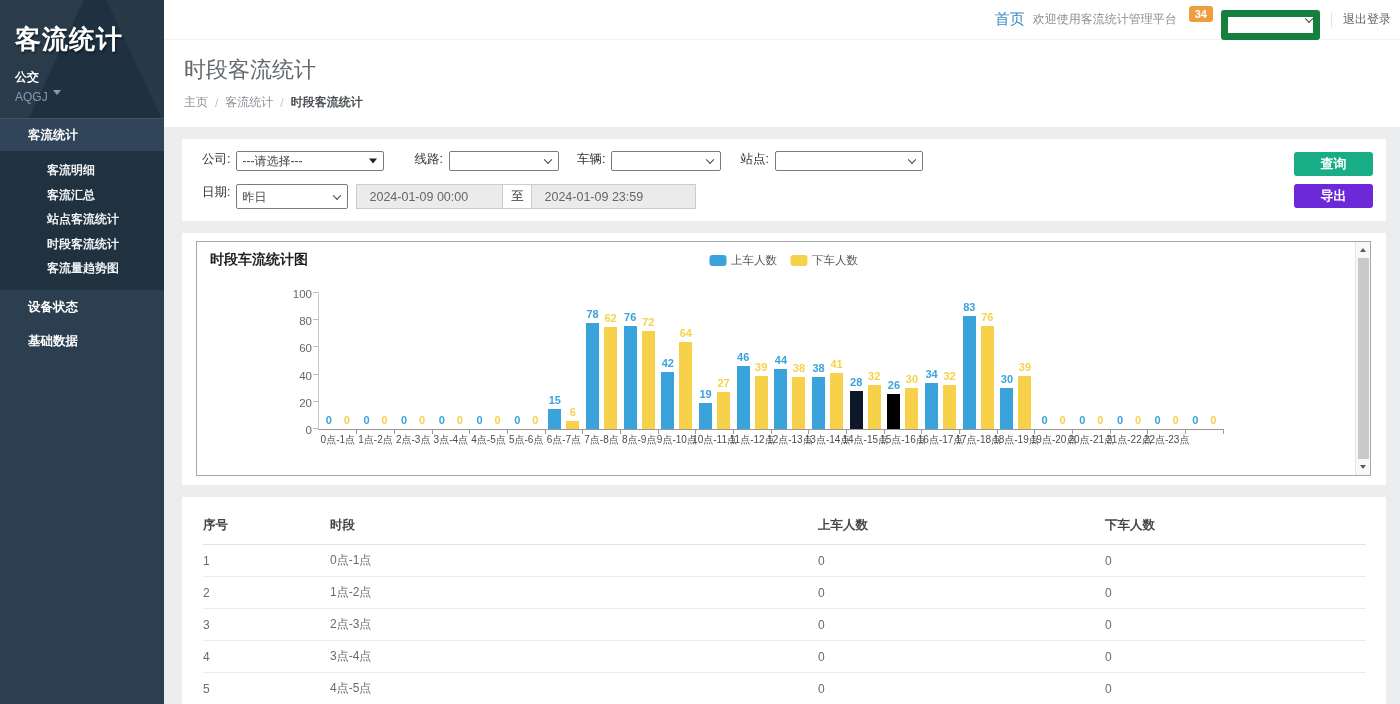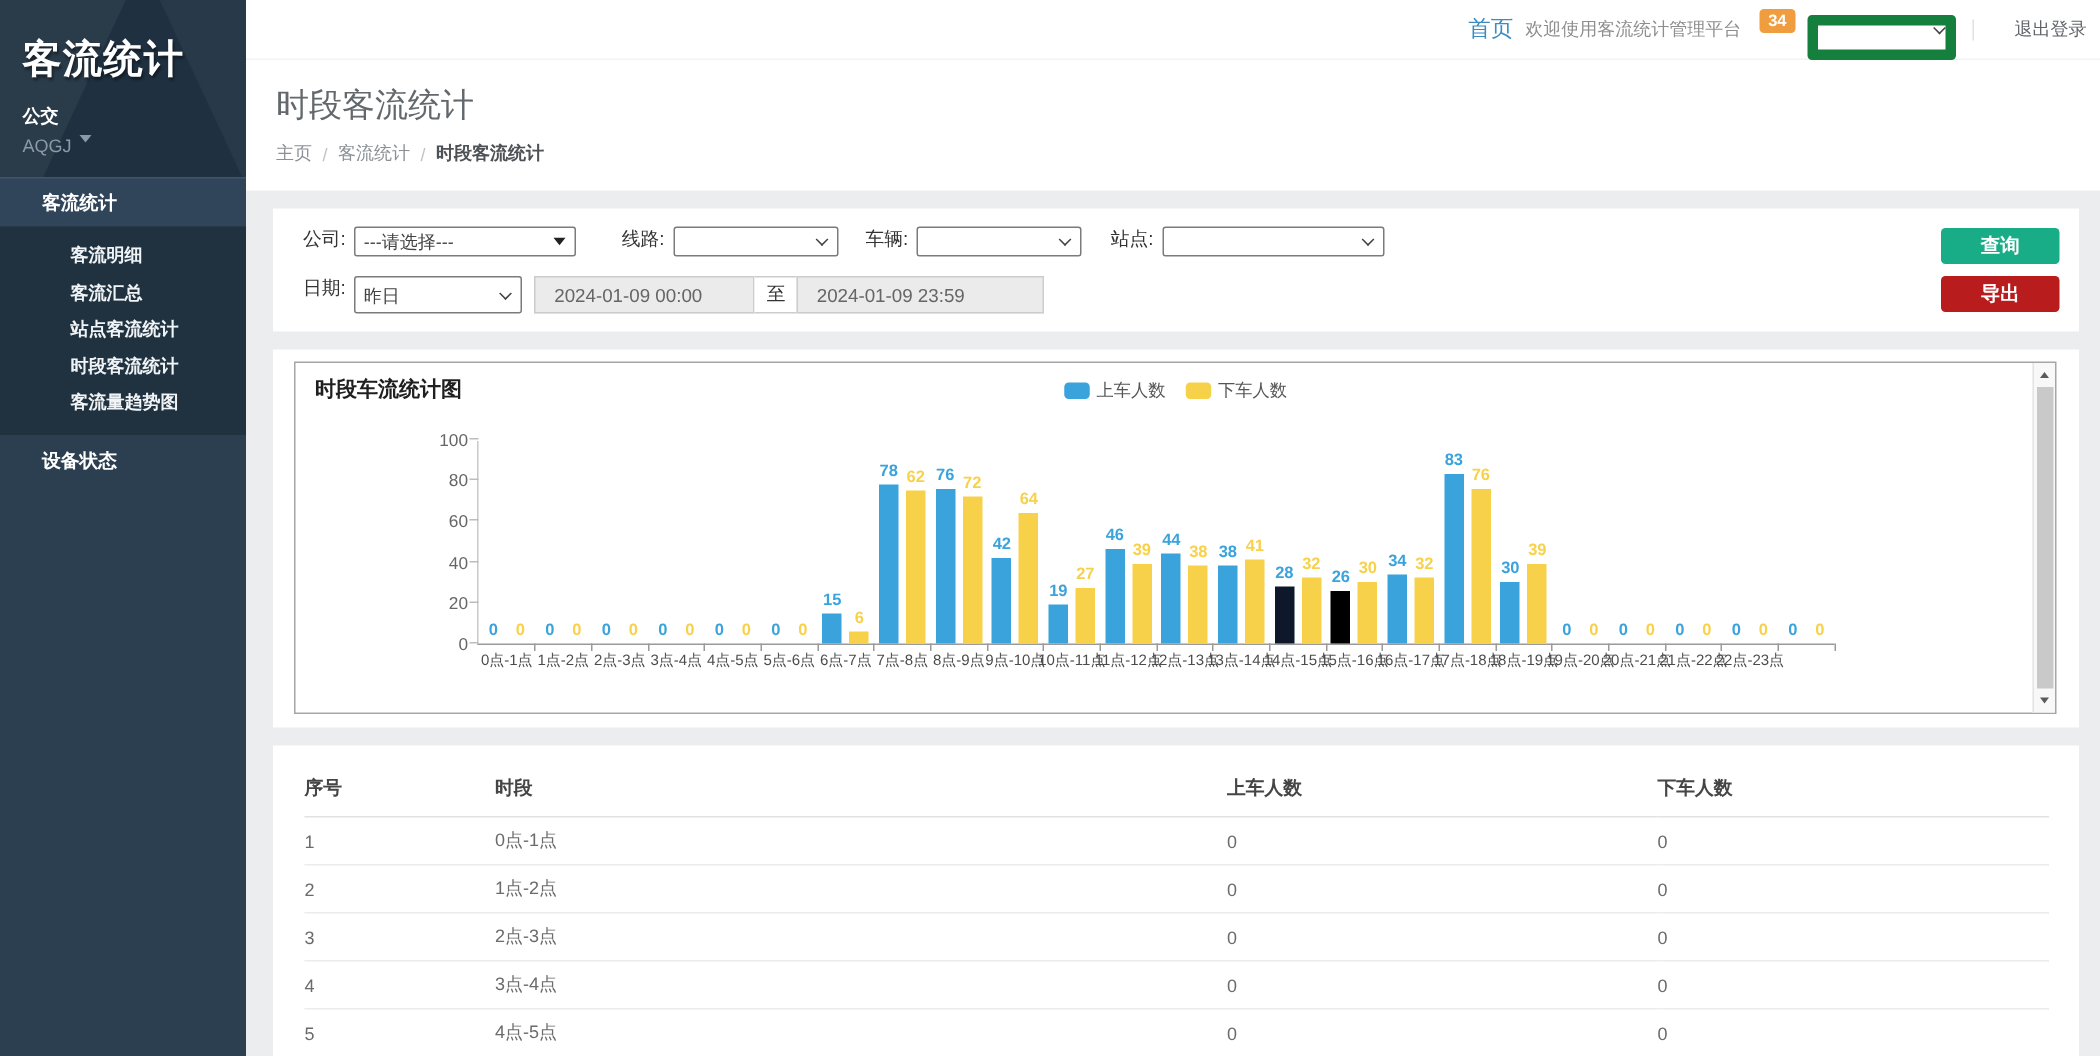--- a/index.html
+++ b/index.html
@@ -25,21 +25,21 @@
   .main { margin-left:164px; height:704px; display:flex; flex-direction:column; }
 
   .top-header { height:40px; background:#fff; display:flex; align-items:center; justify-content:flex-end; padding-right:9px; border-bottom:1px solid #f3f3f3; flex:0 0 auto; }
   .home-link { font-size:15px; color:#3b8cc2; text-decoration:none; margin-right:8px; }
   .welcome-text { font-size:12px; color:#8e8e8e; margin-right:12px; }
   .badge { background:#f09d3f; color:#fff; font-size:11px; font-weight:bold; padding:2px 6px; border-radius:3px; position:relative; top:-6px; margin-right:8px; }
   .lang-wrap { position:relative; width:99px; height:20px; margin-right:0; }
   .lang-wrap select { width:100%; height:20px; font-size:12px; color:#333; border:7px solid #15803d; border-radius:3px; padding:16px 18px 0 5px; appearance:none; -webkit-appearance:none; background:#fff; }
   .chev { position:absolute; right:8px; top:50%; width:6px; height:6px; border-right:1.4px solid #444; border-bottom:1.4px solid #444; transform:translateY(-72%) rotate(45deg); pointer-events:none; }
   .hdr-divider { width:1px; height:14px; background:#e2e2e2; margin:0 11px; }
-  .logout-link { font-size:12px; color:#5f6368; text-decoration:none;margin-left:16px; }
+  .logout-link { font-size:12px; color:#5f6368; text-decoration:none; }
 
   .page-head { background:#fff; padding:15px 20px 16px; flex:0 0 auto; }
   .page-title { font-size:22px; font-weight:400; color:#62686c; }
   .breadcrumb { margin-top:9px; font-size:12px; display:flex; align-items:center; }
   .crumb { color:#8a9096; text-decoration:none; }
   .crumb-sep { color:#c3c3c3; margin:0 7px; }
   .crumb-current { color:#4e5256; font-weight:bold; }
 
   .content { flex:1; padding:12px 14px 0 18px; overflow:hidden; }
   .panel { background:#fff; margin-bottom:12px; }
@@ -55,21 +55,21 @@
   .w-company { width:148px; margin-right:30px; }
   .w-line    { width:110px; margin-right:18px; }
   .w-vehicle { width:110px; margin-right:19px; }
   .w-station { width:148px; }
   .date-select { width:112px; height:25px; margin-right:8px; }
   .date-select select { height:25px; }
   .date-input { height:25px; border:1px solid #ccc; background:#ebebeb; color:#666; font-size:12.5px; padding:0 0 0 12px; width:147px; font-family:inherit; }
   .date-sep { height:25px; line-height:23px; width:28px; text-align:center; border-top:1px solid #ccc; border-bottom:1px solid #ccc; background:#fff; font-size:12.5px; color:#333; }
   .btn { position:absolute; right:13px; width:79px; height:24px; border:none; border-radius:3px; color:#fff; font-size:13px; font-weight:bold; cursor:pointer; font-family:inherit; }
   .btn-query  { top:13px; background:#19ad87; }
-  .btn-export { top:45px; background:#b91c1c; }
+  .btn-export { top:45px; background:#6d28d9; }
 
   
   .chart-panel { padding:8px 15px 9px 14px; }
   .chart-box { position:relative; border:1px solid #a6a6a6; height:235px; }
   .chart-title { position:absolute; left:13px; top:9px; font-size:14px; font-weight:bold; color:#1f1f1f; }
   .chart-legend { position:absolute; top:11px; left:50%; transform:translateX(-50%); display:flex; gap:13px; }
   .legend-item { display:flex; align-items:center; gap:5px; cursor:pointer; }
   .swatch { width:17px; height:11px; border-radius:3px; display:inline-block; }
   .legend-label { font-size:11.5px; color:#555; }
   .plot { position:absolute; left:121px; top:52px; width:905px; height:136px; border-left:1px solid #c9c9c9; border-bottom:1px solid #9a9a9a; display:flex; align-items:flex-end; }
@@ -108,20 +108,21 @@
   </div>
   <div class="menu-parent active">客流统计</div>
   <div class="submenu">
       <div class="submenu-item">客流明细</div>
       <div class="submenu-item">客流汇总</div>
       <div class="submenu-item">站点客流统计</div>
       <div class="submenu-item active">时段客流统计</div>
       <div class="submenu-item">客流量趋势图</div>
     </div>
   <div class="menu-parent spaced">设备状态</div>
+  <div class="menu-parent spaced">基础数据</div>
 </div>
 
 <div class="main">
 
   <div class="top-header">
     <a class="home-link" href="#">首页</a>
     <span class="welcome-text">欢迎使用客流统计管理平台</span>
     <span class="badge">34</span>
     <span class="lang-wrap">
       <select>

